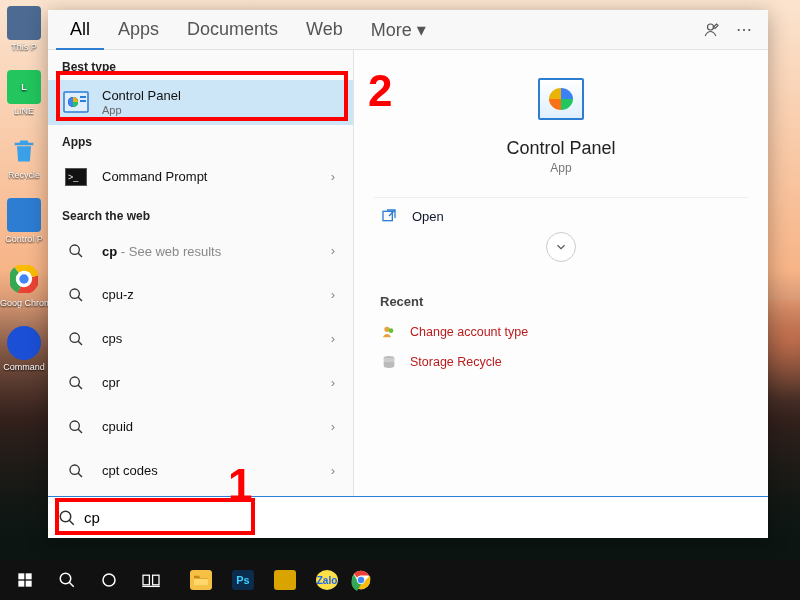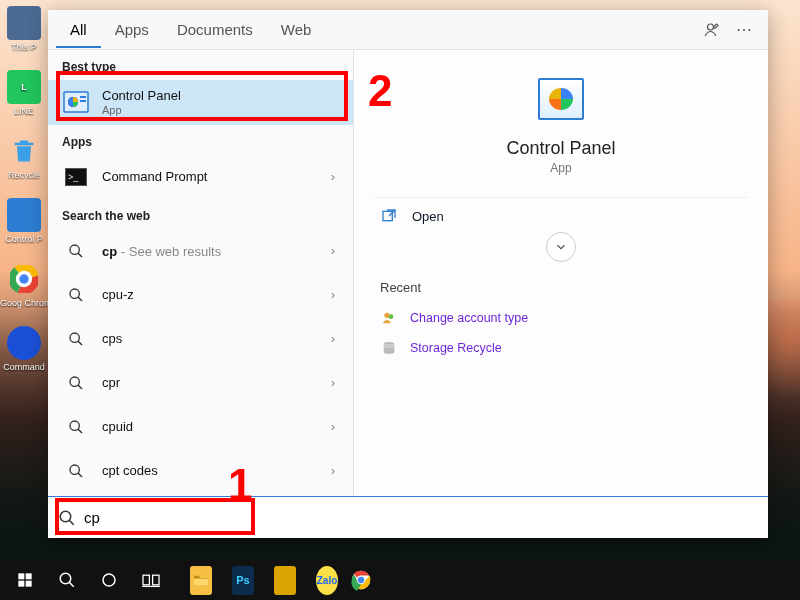--- a/index.html
+++ b/index.html
@@ -7,21 +7,21 @@
   
   .wallpaper-trees { position:absolute; bottom:0; left:0; right:0; height:300px; background: radial-gradient(circle at 790px 40px, rgba(255,120,70,.4) 0, rgba(255,120,70,0) 60px), linear-gradient(180deg, rgba(0,0,0,0) 0%, #0c1512 80%); pointer-events:none; }
   
   .desktop { position:absolute; top:0; left:0; width:50px; height:560px; }
   .dicon { width:48px; height:64px; display:flex; flex-direction:column; align-items:center; justify-content:flex-start; color:#fff; font-size:9px; text-shadow:0 1px 2px #000; text-align:center; padding-top:6px; }
   .dicon .box { width:34px; height:34px; border-radius:4px; margin-bottom:2px; display:flex; align-items:center; justify-content:center; }
   .dicon .label { max-width:48px; overflow:hidden; white-space:nowrap; text-overflow:clip; }
   
   .search-panel { position:absolute; left:48px; top:10px; width:720px; height:528px; background:#f8f8f8; box-shadow:0 4px 20px rgba(0,0,0,.3); display:flex; flex-direction:column; }
   .tabs { display:flex; align-items:center; height:40px; border-bottom:1px solid #e3e3e3; padding:0 8px; gap:0; }
-  .tab { padding:10px 14px 8px; font-size:15px; color:#555; cursor:pointer; border-bottom:2px solid transparent; }
+  .tab { padding:10px 14px 8px; font-size:18px; color:#555; cursor:pointer; border-bottom:2px solid transparent; }
   .tab.active { color:#000; border-bottom:2px solid #2d7dd2; font-weight:500; }
   .tabs-spacer { flex:1; }
   .tabs-iconbtn { width:32px; height:32px; display:flex; align-items:center; justify-content:center; color:#555; cursor:pointer; }
   .panel-body { flex:1; display:flex; overflow:hidden; }
   .left { width:306px; border-right:1px solid #e3e3e3; overflow:auto; background:#fafafa; }
   .section-label { font-size:12px; font-weight:600; color:#222; padding:10px 14px 6px; }
   .result { display:flex; align-items:center; padding:8px 14px; gap:12px; position:relative; }
   .result.selected { background:#cde6f7; }
   .result .ric { width:28px; height:28px; display:flex; align-items:center; justify-content:center; color:#333; }
   .result .text { flex:1; line-height:1.2; }
@@ -30,32 +30,32 @@
   .result .chev { color:#888; font-size:13px; padding:0 4px; }
   .search-hint { color:#888; }
   .right { flex:1; display:flex; flex-direction:column; align-items:center; padding:28px 20px 10px; background:#fdfdfd; }
   .cp-big { width:46px; height:42px; background:linear-gradient(#fff,#dfefff); border:2px solid #2d7dd2; border-radius:2px; display:flex; align-items:center; justify-content:center; margin-bottom:18px; }
   .cp-big::before { content:""; width:24px; height:22px; border-radius:50%; background: conic-gradient(#3b82f6 0 25%, #22c55e 0 50%, #f97316 0 75%, #eab308 0 100%); }
   .right-title { font-size:18px; color:#222; margin-bottom:2px; }
   .right-sub { font-size:12px; color:#777; margin-bottom:22px; }
   .right-row { display:flex; align-items:center; gap:14px; width:100%; padding:10px 6px; border-top:1px solid #eee; font-size:13px; color:#0f172a; }
   .right-row .ricon { width:18px; display:flex; justify-content:center; color:#2d7dd2; }
   .expand-circle { width:30px; height:30px; border:1px solid #ccc; border-radius:50%; display:flex; align-items:center; justify-content:center; margin:-2px auto 12px; color:#555; background:#fff; }
-  .recent-label { align-self:flex-start; font-size:13px; color:#444; margin:6px 0 8px 6px; font-weight:400; }
-  .recent-item { display:flex; align-items:center; gap:12px; width:100%; padding:6px 6px; font-size:12.5px; color:#6d28d9; }
+  .recent-label { align-self:flex-start; font-size:13px; color:#444; margin:20px 0 8px 6px; font-weight:700; }
+  .recent-item { display:flex; align-items:center; gap:12px; width:100%; padding:6px 6px; font-size:12.5px; color:#b91c1c; }
   .recent-item .ri { width:18px; height:18px; display:flex; align-items:center; justify-content:center; }
   
   .searchbox-row { height:42px; border-top:1px solid #2d7dd2; display:flex; align-items:center; background:#fff; padding:0 10px; gap:8px; }
   .searchbox-row .mag { color:#333; }
   .searchbox-row input { flex:1; border:none; outline:none; font-size:15px; background:transparent; }
   
   .taskbar { position:absolute; left:0; right:0; bottom:0; height:40px; background:#111; display:flex; align-items:center; padding:0 6px; gap:4px; }
   .tbitem { width:38px; height:36px; display:flex; align-items:center; justify-content:center; color:#eee; font-size:14px; }
   .tbitem.app { border-radius:2px; }
-  .tbitem .sq { width:22px; height:29px; border-radius:3px; display:flex; align-items:center; justify-content:center; font-size:11px; font-weight:600;margin-left:16px; }
+  .tbitem .sq { width:22px; height:20px; border-radius:3px; display:flex; align-items:center; justify-content:center; font-size:11px; font-weight:600;margin-left:16px; }
   
   .ann-box { position:absolute; border:4px solid #f00; pointer-events:none; }
   .ann-num { position:absolute; color:#f00; font-size:44px; font-weight:700; font-family:Arial,sans-serif; pointer-events:none; }
   
   svg { display:block; }
 </style>
 </head>
 <body>
 
 <div class="wallpaper-trees"></div>
@@ -99,20 +99,21 @@
       <span class="label">Command</span>
     </div>
 </div>
 
 <div class="search-panel">
   <div class="tabs">
     <div class="tab active">All</div>
     <div class="tab">Apps</div>
     <div class="tab">Documents</div>
     <div class="tab">Web</div>
+    <div class="tab"><span>More</span> <span>▾</span></div>
     <div class="tabs-spacer"></div>
     <div class="tabs-iconbtn">
         <svg width="18" height="18" viewBox="0 0 24 24" fill="none" stroke="#555" stroke-width="1.6">
           <circle cx="10" cy="8" r="4"></circle>
           <path d="M3 20c1-4 5-6 7-6s6 2 7 6"></path>
           <path d="M18 4l2 2-4 4-2-2z"></path>
         </svg>
       </div>
     <div class="tabs-iconbtn">⋯</div>
   </div>

